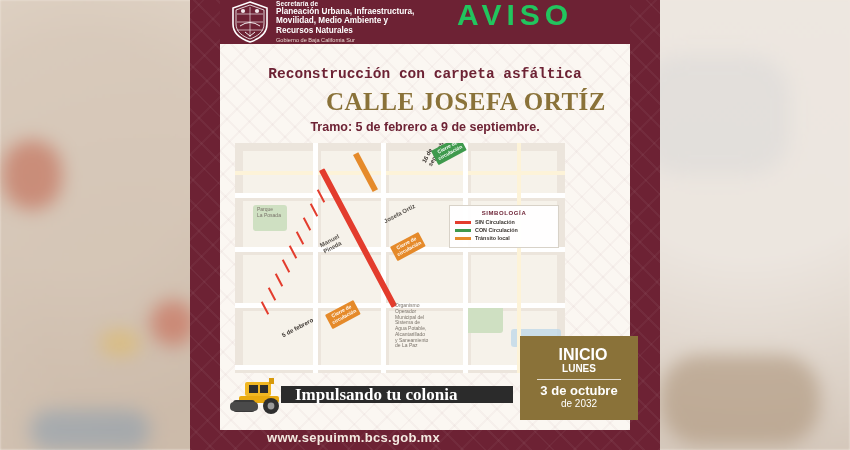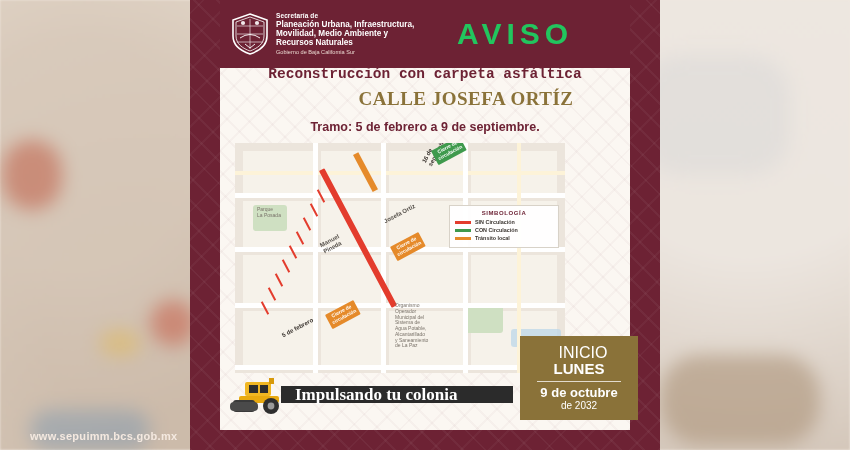--- a/index.html
+++ b/index.html
@@ -47,22 +47,22 @@
   }
   .white-band:before{
     content:"";position:absolute;inset:0;
     background-image:
       repeating-linear-gradient(45deg, rgba(109,34,52,.035) 0 2px, rgba(0,0,0,0) 2px 14px),
       repeating-linear-gradient(-45deg, rgba(109,34,52,.03) 0 2px, rgba(0,0,0,0) 2px 18px);
   }
 
   
   .header{
-    position:absolute;left:30px;top:0;width:410px;height:68px;
-    background:#6d2234;display:flex;align-items:center;z-index:5;
+    position:absolute;left:30px;top:0;width:410px;height:44px;
+    background:#6d2234;display:flex;z-index:5;
   }
   .crest{
     width:40px;height:44px;margin-left:10px;flex:0 0 auto;
     display:flex;align-items:center;justify-content:center;
   }
   .crest svg{display:block;}
   .sec-text{
     margin-left:6px;color:#fff;line-height:1.12;flex:0 0 auto;width:175px;
   }
   .sec-text .l1{font-size:6.5px;font-weight:bold;letter-spacing:.1px;}
@@ -73,21 +73,21 @@
     letter-spacing:5px;line-height:1;
   }
 
   
   .title-1{
     position:absolute;left:30px;top:66px;width:410px;text-align:center;
     color:#6d2234;font-size:14.5px;font-weight:bold;z-index:6;font-family:Liberation Mono, monospace;
   }
   .title-2{
     position:absolute;left:30px;top:88px;width:492px;text-align:center;
-    color:#8a7239;font-size:19px;font-weight:bold;letter-spacing:.5px;z-index:6;
+    color:#8a7239;font-size:25px;font-weight:bold;letter-spacing:.5px;z-index:6;
     font-family:"Liberation Serif", serif;
   }
   .title-3{
     position:absolute;left:30px;top:120px;width:410px;text-align:center;
     color:#6d2234;font-size:12.5px;font-weight:bold;z-index:6;
   }
 
   
   .map{
     position:absolute;left:235px;top:143px;width:330px;height:230px;
@@ -138,42 +138,42 @@
   .legend-row{display:flex;align-items:center;margin-bottom:2px;}
   .legend-swatch{width:16px;height:3px;margin-right:4px;flex:0 0 auto;}
   .legend-label{font-size:5.4px;color:#3b3530;font-weight:bold;}
 
   
   .gold{
     position:absolute;left:520px;top:336px;width:118px;height:84px;
     background:#8a7239;color:#fff;text-align:center;z-index:7;
     display:flex;flex-direction:column;justify-content:center;
   }
-  .gold .g1{font-size:16px;font-weight:normal;line-height:1.05;padding-left:8px;}
-  .gold .g2{font-size:15px;font-weight:bold;line-height:1.05;}
+  .gold .g1{font-size:16px;font-weight:bold;line-height:1.05;padding-left:8px;}
+  .gold .g2{font-size:10px;font-weight:bold;line-height:1.05;}
   .gold hr{border:0;border-top:1px solid rgba(255,255,255,.75);width:72%;margin:4px auto;}
   .gold .g3{font-size:13px;font-weight:bold;line-height:1.1;}
   .gold .g4{font-size:10px;line-height:1.1;}
 
   
   .slogan-wrap{
     position:absolute;left:215px;top:378px;width:300px;height:34px;z-index:8;
     display:flex;align-items:center;
   }
   .slogan-bar{
     position:absolute;left:66px;top:8px;width:232px;height:17px;background:#2b2b2b;
   }
   .slogan{
     position:relative;margin-left:80px;color:#fff;font-size:17px;font-weight:bold;
     font-family:"Liberation Serif", serif;z-index:2;
   }
   .tractor{position:absolute;left:10px;top:-2px;z-index:3;}
   .site{
-    position:absolute;left:30px;top:430px;width:410px;text-align:left;
-    color:#f4e9e0;font-size:11px;font-weight:bold;letter-spacing:.3px;z-index:9;
+    position:absolute;left:30px;top:430px;width:410px;text-align:right;
+    color:#f4e9e0;font-size:13px;font-weight:bold;letter-spacing:.3px;z-index:9;
   }
 </style>
 </head>
 <body>
 
 <div class="bg-page">
   <div class="bg-blob blob-red1"></div>
   <div class="bg-blob blob-red2"></div>
   <div class="bg-blob blob-yellow"></div>
   <div class="bg-blob blob-grey"></div>
@@ -301,21 +301,21 @@
       <span class="legend-swatch" style="background:#e58a2a;"></span>
       <span class="legend-label">Tránsito local</span>
     </div>
   </div>
 </div>
 
 <div class="gold">
   <div class="g1">INICIO</div>
   <div class="g2">LUNES</div>
   <hr>
-  <div class="g3">9 de octubre</div>
+  <div class="g3">3 de octubre</div>
   <div class="g4">de 2032</div>
 </div>
 
 <div class="slogan-wrap">
   <div class="slogan-bar"></div>
   <div class="tractor">
     <svg width="72" height="40" viewBox="0 0 72 40">
       <rect x="20" y="6" width="26" height="14" rx="2" fill="#f0b622"></rect>
       <rect x="24" y="9" width="9" height="8" fill="#2d2d2d"></rect>
       <rect x="35" y="9" width="8" height="8" fill="#2d2d2d"></rect>

